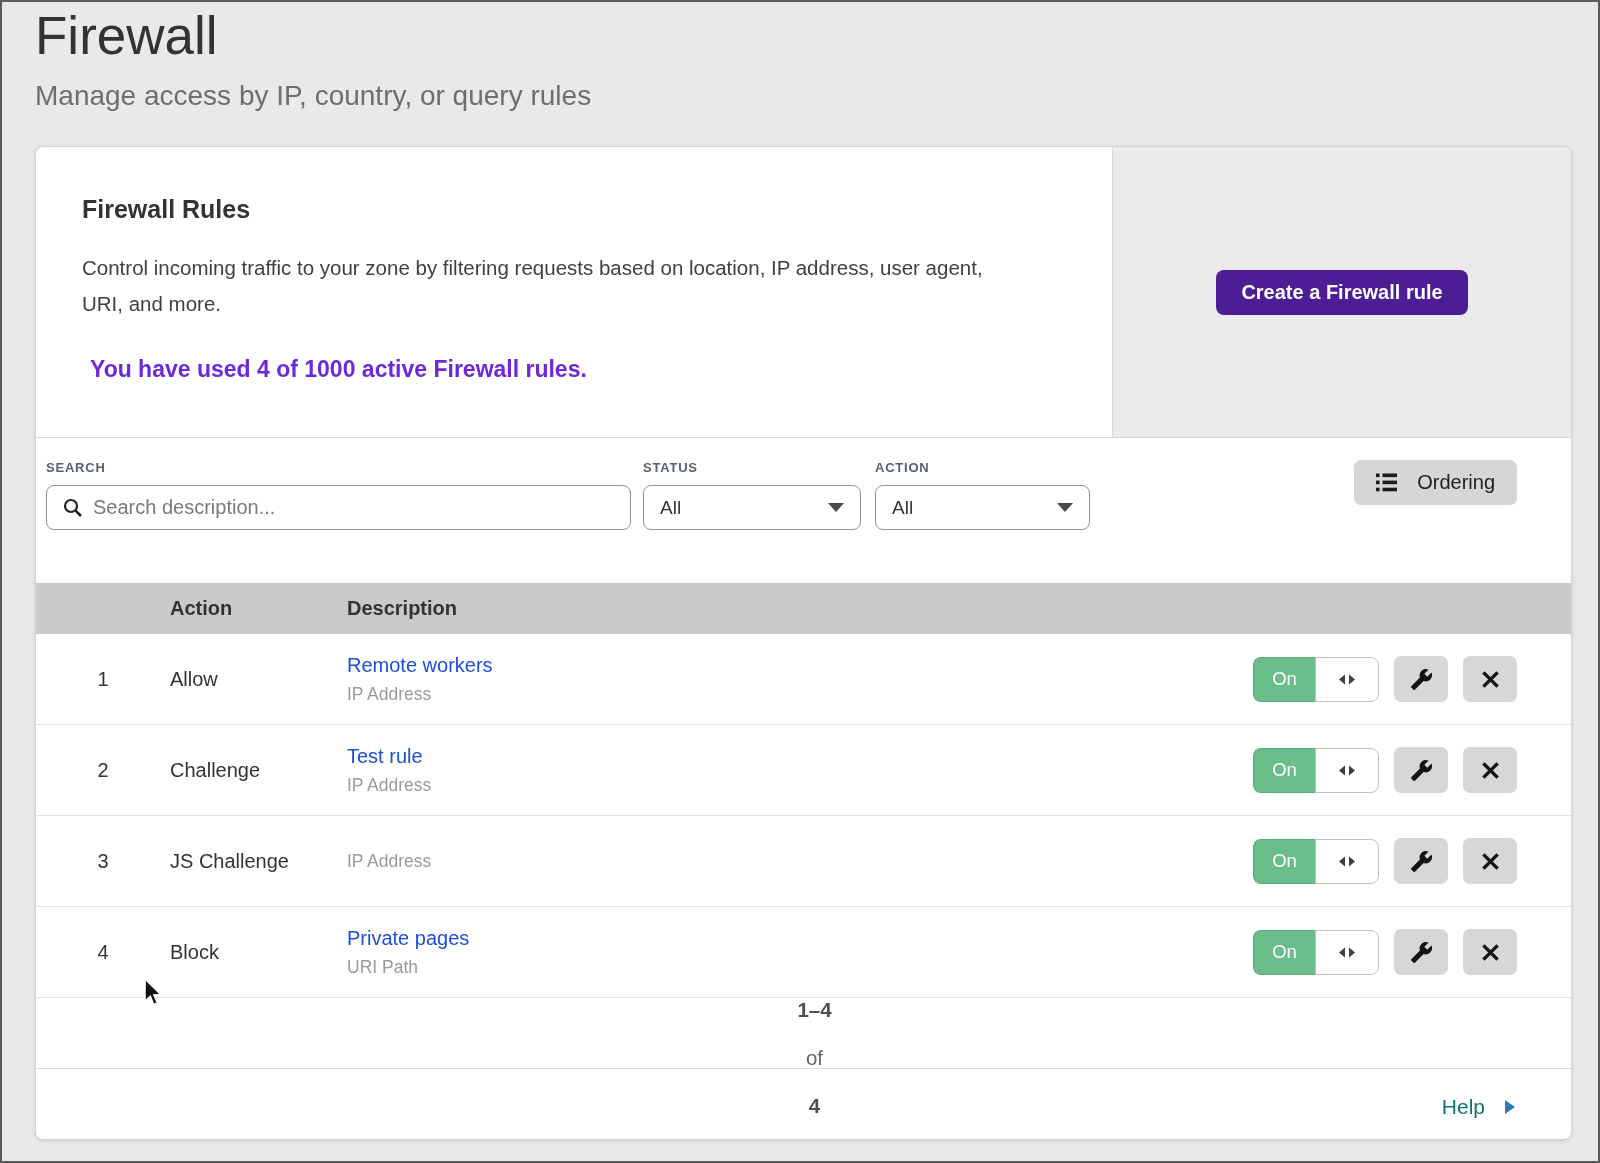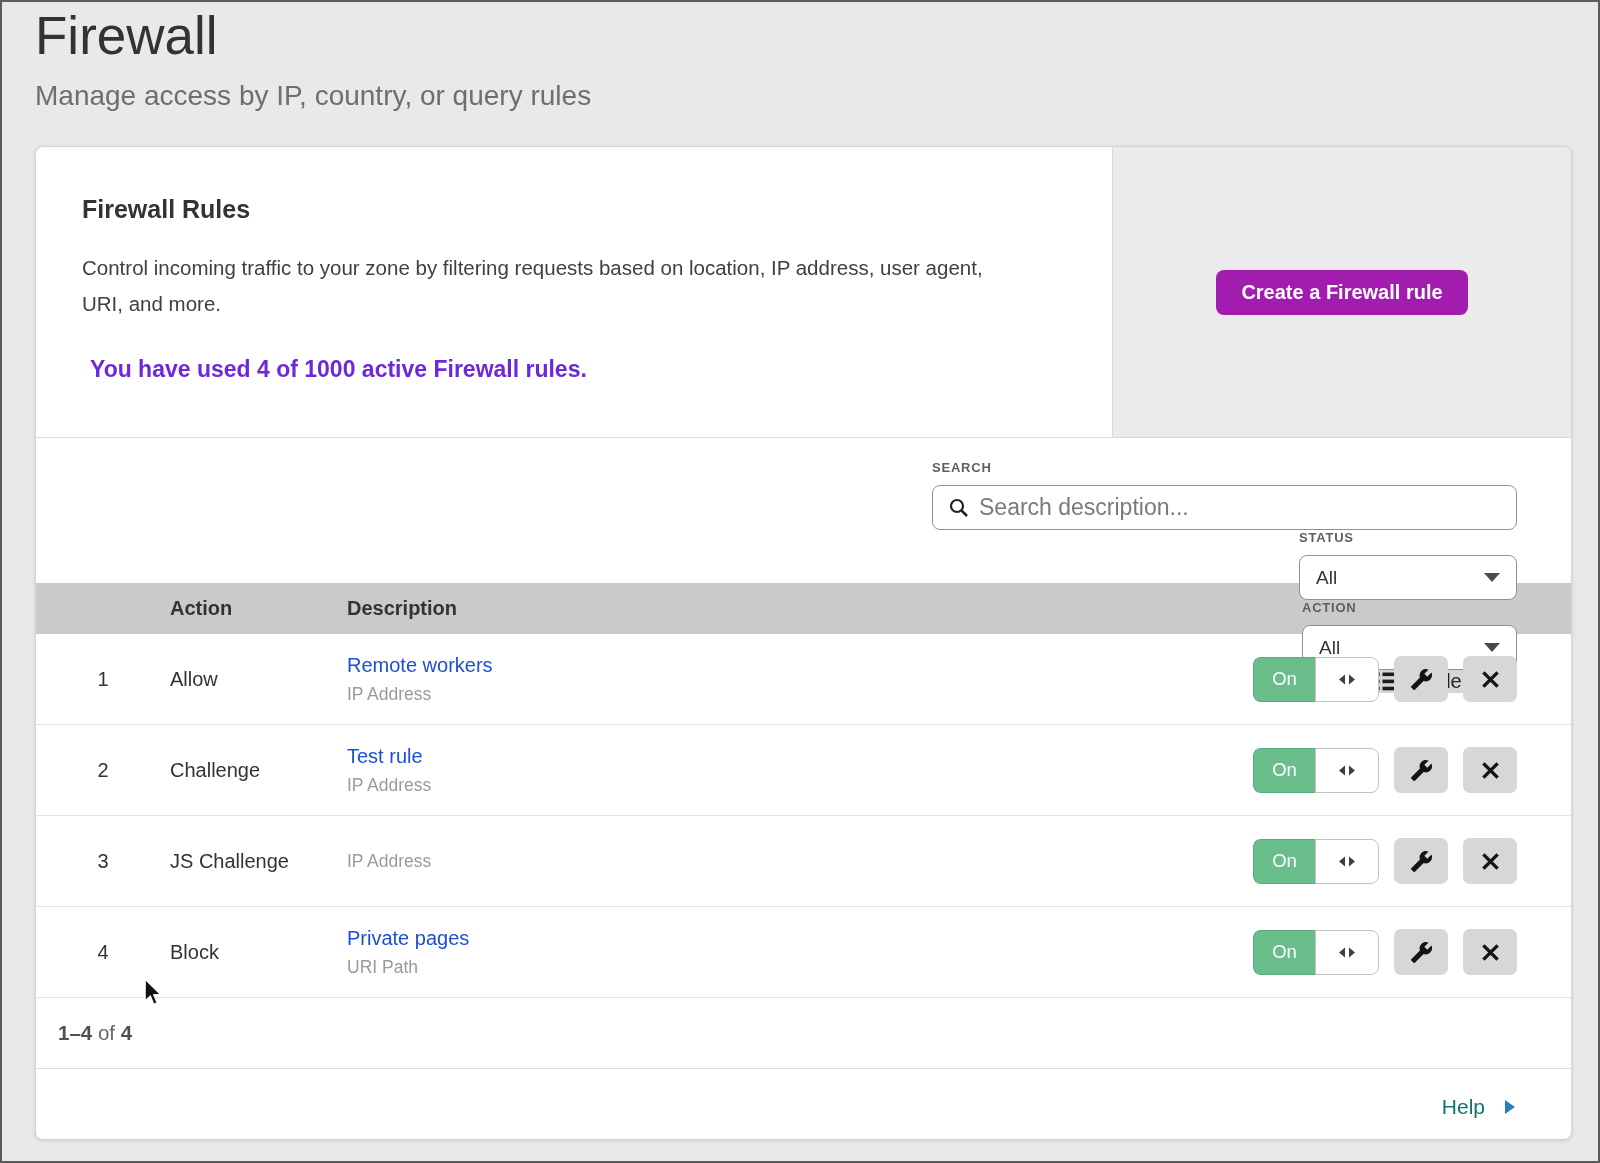--- a/index.html
+++ b/index.html
@@ -49,43 +49,43 @@
   .intro-desc{
     font-size:20.5px;color:#404040;line-height:36px;
     margin:0 0 34px 0;max-width:945px;
   }
   .intro-usage{font-size:23px;font-weight:700;color:#6d28d9;margin:8px;}
   .cta-panel{
     flex:1;background:#ebebeb;border-left:1px solid #d9d9d9;
     display:flex;align-items:center;justify-content:center;
   }
   .btn-primary{
-    background:#a21caf;color:#fff;border:none;
+    background:#4c1d95;color:#fff;border:none;
     font-family:inherit;font-size:20px;font-weight:600;
     padding:11px 25px;border-radius:8px;cursor:pointer;
   }
   
   .filter-bar{
-    display:flex;align-items:flex-end;
-    padding:22px 54px 30px 10px;box-sizing:border-box;height:145px;flex-direction:column;
+    display:flex;align-items:flex-start;
+    padding:22px 54px 30px 10px;box-sizing:border-box;height:145px;
   }
   .fgroup{display:flex;flex-direction:column;}
   .flabel{
     font-size:13px;font-weight:700;color:#5a6169;
     letter-spacing:.06em;margin-bottom:10px;
   }
   .search-wrap{
     position:relative;width:585px;height:45px;box-sizing:border-box;
     border:1.5px solid #919191;border-radius:8px;background:#fff;
     display:flex;align-items:center;
   }
   .search-wrap svg{margin:0 10px 0 16px;flex:0 0 auto;}
   .search-input{
     border:none;outline:none;background:transparent;
-    font-family:inherit;font-size:23px;color:#333;
+    font-family:inherit;font-size:20px;color:#333;
     flex:1;height:100%;padding:0;
   }
   .search-input::placeholder{color:#7a7a7a;}
   .select{
     height:45px;box-sizing:border-box;
     border:1.5px solid #919191;border-radius:8px;background:#fff;
     display:flex;align-items:center;justify-content:space-between;
     padding:0 16px;font-size:19px;color:#333;cursor:pointer;
   }
   .select.status{width:218px;margin-left:0;}
@@ -137,21 +137,21 @@
     display:flex;align-items:center;justify-content:center;
   }
   .icon-btn{
     width:54px;height:46px;background:#d7d7d7;border:none;border-radius:7px;
     display:flex;align-items:center;justify-content:center;cursor:pointer;
   }
   .wrench-flip{transform:scaleX(-1);}
   
   .pagination{
     height:70px;display:flex;align-items:center;
-    padding-left:22px;font-size:20.5px;color:#666;
+    padding-left:22px;font-size:20.5px;color:#666;flex-direction:column;
   }
   .pagination b{color:#4f4f4f;font-weight:700;}
   .card-footer{
     border-top:1px solid #dedede;height:76px;
     display:flex;align-items:center;justify-content:flex-end;
     padding-right:56px;
   }
   .help-link{
     display:flex;align-items:center;gap:20px;
     font-size:21px;color:#0f766e;text-decoration:none;cursor:pointer;

